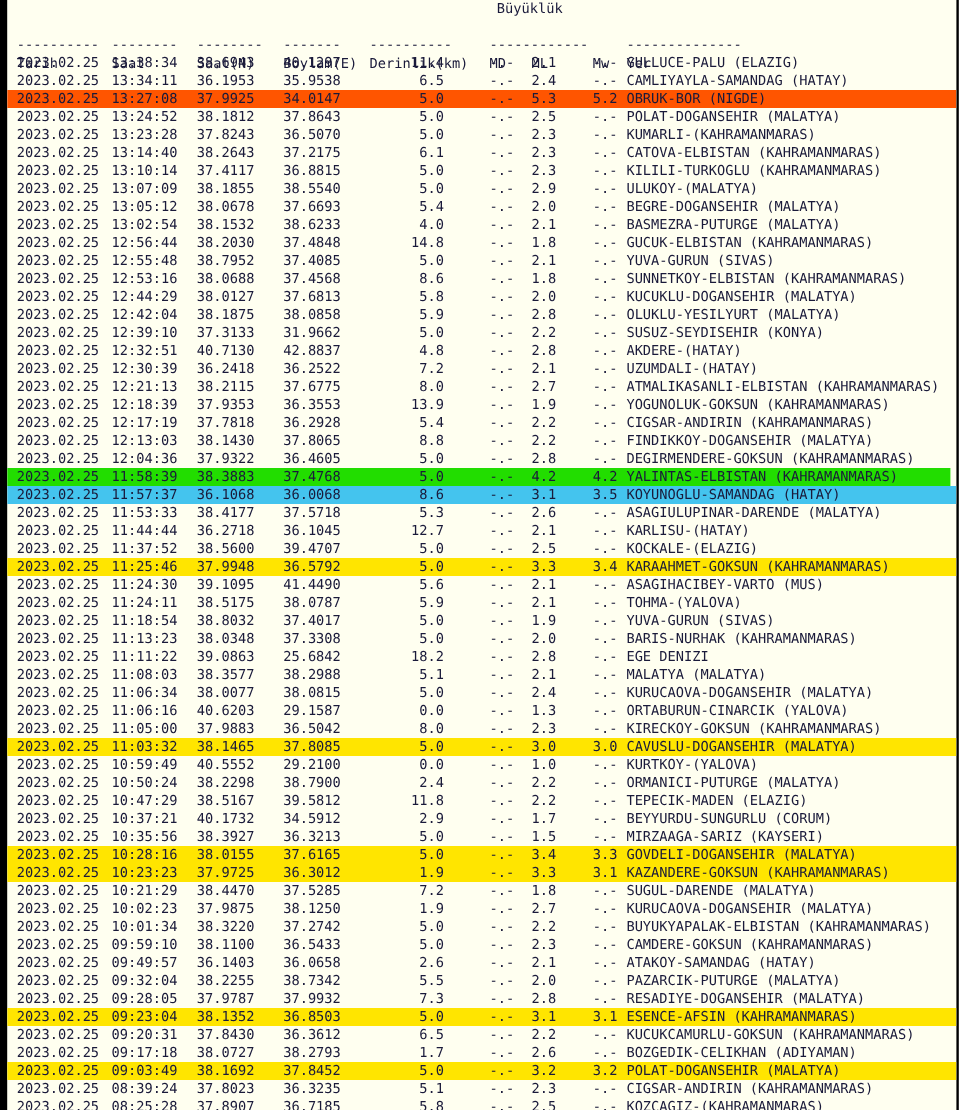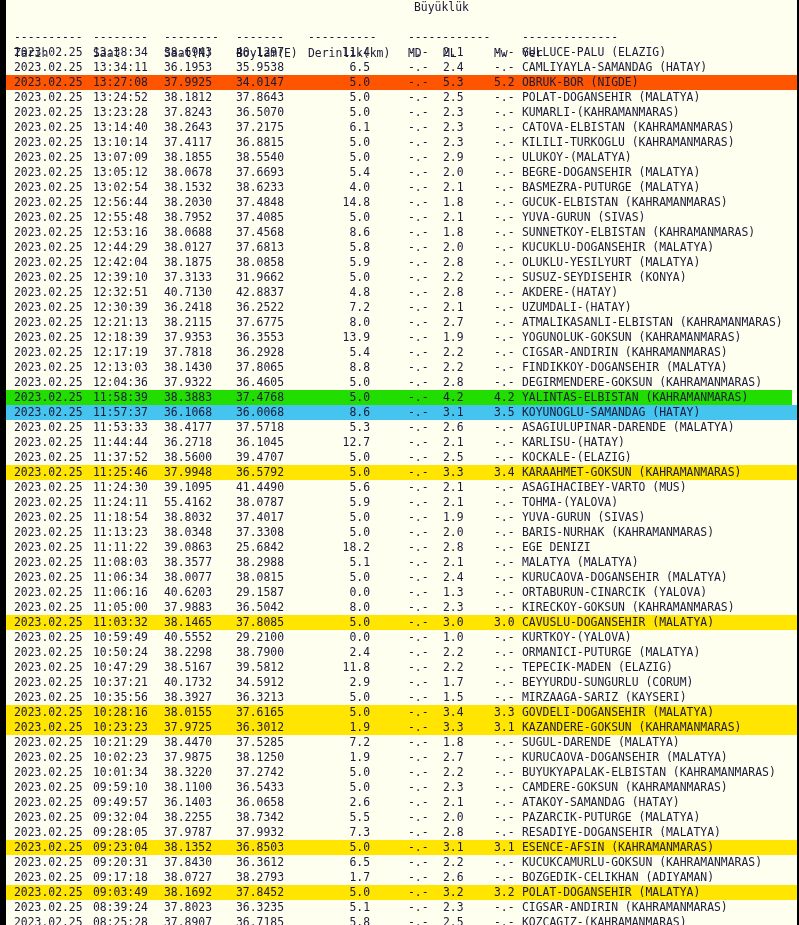--- a/index.html
+++ b/index.html
@@ -84,21 +84,21 @@
       <div class="line row" style="top: 345px;"><span class="cell c-date">2023.02.25</span><span class="cell c-time">12:17:19</span><span class="cell c-lat">37.7818</span><span class="cell c-lon">36.2928</span><span class="cell c-dep">5.4</span><span class="cell c-md">-.-</span><span class="cell c-ml">2.2</span><span class="cell c-mw">-.-</span><span class="cell c-loc">CIGSAR-ANDIRIN (KAHRAMANMARAS)</span></div>
       <div class="line row" style="top: 360px;"><span class="cell c-date">2023.02.25</span><span class="cell c-time">12:13:03</span><span class="cell c-lat">38.1430</span><span class="cell c-lon">37.8065</span><span class="cell c-dep">8.8</span><span class="cell c-md">-.-</span><span class="cell c-ml">2.2</span><span class="cell c-mw">-.-</span><span class="cell c-loc">FINDIKKOY-DOGANSEHIR (MALATYA)</span></div>
       <div class="line row" style="top: 375px;"><span class="cell c-date">2023.02.25</span><span class="cell c-time">12:04:36</span><span class="cell c-lat">37.9322</span><span class="cell c-lon">36.4605</span><span class="cell c-dep">5.0</span><span class="cell c-md">-.-</span><span class="cell c-ml">2.8</span><span class="cell c-mw">-.-</span><span class="cell c-loc">DEGIRMENDERE-GOKSUN (KAHRAMANMARAS)</span></div>
       <div class="line row hl-green" style="top: 390px;"><span class="cell c-date">2023.02.25</span><span class="cell c-time">11:58:39</span><span class="cell c-lat">38.3883</span><span class="cell c-lon">37.4768</span><span class="cell c-dep">5.0</span><span class="cell c-md">-.-</span><span class="cell c-ml">4.2</span><span class="cell c-mw">4.2</span><span class="cell c-loc">YALINTAS-ELBISTAN (KAHRAMANMARAS)</span></div>
       <div class="line row hl-blue" style="top: 405px;"><span class="cell c-date">2023.02.25</span><span class="cell c-time">11:57:37</span><span class="cell c-lat">36.1068</span><span class="cell c-lon">36.0068</span><span class="cell c-dep">8.6</span><span class="cell c-md">-.-</span><span class="cell c-ml">3.1</span><span class="cell c-mw">3.5</span><span class="cell c-loc">KOYUNOGLU-SAMANDAG (HATAY)</span></div>
       <div class="line row" style="top: 420px;"><span class="cell c-date">2023.02.25</span><span class="cell c-time">11:53:33</span><span class="cell c-lat">38.4177</span><span class="cell c-lon">37.5718</span><span class="cell c-dep">5.3</span><span class="cell c-md">-.-</span><span class="cell c-ml">2.6</span><span class="cell c-mw">-.-</span><span class="cell c-loc">ASAGIULUPINAR-DARENDE (MALATYA)</span></div>
       <div class="line row" style="top: 435px;"><span class="cell c-date">2023.02.25</span><span class="cell c-time">11:44:44</span><span class="cell c-lat">36.2718</span><span class="cell c-lon">36.1045</span><span class="cell c-dep">12.7</span><span class="cell c-md">-.-</span><span class="cell c-ml">2.1</span><span class="cell c-mw">-.-</span><span class="cell c-loc">KARLISU-(HATAY)</span></div>
       <div class="line row" style="top: 450px;"><span class="cell c-date">2023.02.25</span><span class="cell c-time">11:37:52</span><span class="cell c-lat">38.5600</span><span class="cell c-lon">39.4707</span><span class="cell c-dep">5.0</span><span class="cell c-md">-.-</span><span class="cell c-ml">2.5</span><span class="cell c-mw">-.-</span><span class="cell c-loc">KOCKALE-(ELAZIG)</span></div>
       <div class="line row hl-yellow" style="top: 465px;"><span class="cell c-date">2023.02.25</span><span class="cell c-time">11:25:46</span><span class="cell c-lat">37.9948</span><span class="cell c-lon">36.5792</span><span class="cell c-dep">5.0</span><span class="cell c-md">-.-</span><span class="cell c-ml">3.3</span><span class="cell c-mw">3.4</span><span class="cell c-loc">KARAAHMET-GOKSUN (KAHRAMANMARAS)</span></div>
       <div class="line row" style="top: 480px;"><span class="cell c-date">2023.02.25</span><span class="cell c-time">11:24:30</span><span class="cell c-lat">39.1095</span><span class="cell c-lon">41.4490</span><span class="cell c-dep">5.6</span><span class="cell c-md">-.-</span><span class="cell c-ml">2.1</span><span class="cell c-mw">-.-</span><span class="cell c-loc">ASAGIHACIBEY-VARTO (MUS)</span></div>
-      <div class="line row" style="top: 495px;"><span class="cell c-date">2023.02.25</span><span class="cell c-time">11:24:11</span><span class="cell c-lat">55.4162</span><span class="cell c-lon">38.0787</span><span class="cell c-dep">5.9</span><span class="cell c-md">-.-</span><span class="cell c-ml">2.1</span><span class="cell c-mw">-.-</span><span class="cell c-loc">TOHMA-(YALOVA)</span></div>
+      <div class="line row" style="top: 495px;"><span class="cell c-date">2023.02.25</span><span class="cell c-time">11:24:11</span><span class="cell c-lat">38.5175</span><span class="cell c-lon">38.0787</span><span class="cell c-dep">5.9</span><span class="cell c-md">-.-</span><span class="cell c-ml">2.1</span><span class="cell c-mw">-.-</span><span class="cell c-loc">TOHMA-(YALOVA)</span></div>
       <div class="line row" style="top: 510px;"><span class="cell c-date">2023.02.25</span><span class="cell c-time">11:18:54</span><span class="cell c-lat">38.8032</span><span class="cell c-lon">37.4017</span><span class="cell c-dep">5.0</span><span class="cell c-md">-.-</span><span class="cell c-ml">1.9</span><span class="cell c-mw">-.-</span><span class="cell c-loc">YUVA-GURUN (SIVAS)</span></div>
       <div class="line row" style="top: 525px;"><span class="cell c-date">2023.02.25</span><span class="cell c-time">11:13:23</span><span class="cell c-lat">38.0348</span><span class="cell c-lon">37.3308</span><span class="cell c-dep">5.0</span><span class="cell c-md">-.-</span><span class="cell c-ml">2.0</span><span class="cell c-mw">-.-</span><span class="cell c-loc">BARIS-NURHAK (KAHRAMANMARAS)</span></div>
       <div class="line row" style="top: 540px;"><span class="cell c-date">2023.02.25</span><span class="cell c-time">11:11:22</span><span class="cell c-lat">39.0863</span><span class="cell c-lon">25.6842</span><span class="cell c-dep">18.2</span><span class="cell c-md">-.-</span><span class="cell c-ml">2.8</span><span class="cell c-mw">-.-</span><span class="cell c-loc">EGE DENIZI</span></div>
       <div class="line row" style="top: 555px;"><span class="cell c-date">2023.02.25</span><span class="cell c-time">11:08:03</span><span class="cell c-lat">38.3577</span><span class="cell c-lon">38.2988</span><span class="cell c-dep">5.1</span><span class="cell c-md">-.-</span><span class="cell c-ml">2.1</span><span class="cell c-mw">-.-</span><span class="cell c-loc">MALATYA (MALATYA)</span></div>
       <div class="line row" style="top: 570px;"><span class="cell c-date">2023.02.25</span><span class="cell c-time">11:06:34</span><span class="cell c-lat">38.0077</span><span class="cell c-lon">38.0815</span><span class="cell c-dep">5.0</span><span class="cell c-md">-.-</span><span class="cell c-ml">2.4</span><span class="cell c-mw">-.-</span><span class="cell c-loc">KURUCAOVA-DOGANSEHIR (MALATYA)</span></div>
       <div class="line row" style="top: 585px;"><span class="cell c-date">2023.02.25</span><span class="cell c-time">11:06:16</span><span class="cell c-lat">40.6203</span><span class="cell c-lon">29.1587</span><span class="cell c-dep">0.0</span><span class="cell c-md">-.-</span><span class="cell c-ml">1.3</span><span class="cell c-mw">-.-</span><span class="cell c-loc">ORTABURUN-CINARCIK (YALOVA)</span></div>
       <div class="line row" style="top: 600px;"><span class="cell c-date">2023.02.25</span><span class="cell c-time">11:05:00</span><span class="cell c-lat">37.9883</span><span class="cell c-lon">36.5042</span><span class="cell c-dep">8.0</span><span class="cell c-md">-.-</span><span class="cell c-ml">2.3</span><span class="cell c-mw">-.-</span><span class="cell c-loc">KIRECKOY-GOKSUN (KAHRAMANMARAS)</span></div>
       <div class="line row hl-yellow" style="top: 615px;"><span class="cell c-date">2023.02.25</span><span class="cell c-time">11:03:32</span><span class="cell c-lat">38.1465</span><span class="cell c-lon">37.8085</span><span class="cell c-dep">5.0</span><span class="cell c-md">-.-</span><span class="cell c-ml">3.0</span><span class="cell c-mw">3.0</span><span class="cell c-loc">CAVUSLU-DOGANSEHIR (MALATYA)</span></div>
       <div class="line row" style="top: 630px;"><span class="cell c-date">2023.02.25</span><span class="cell c-time">10:59:49</span><span class="cell c-lat">40.5552</span><span class="cell c-lon">29.2100</span><span class="cell c-dep">0.0</span><span class="cell c-md">-.-</span><span class="cell c-ml">1.0</span><span class="cell c-mw">-.-</span><span class="cell c-loc">KURTKOY-(YALOVA)</span></div>
       <div class="line row" style="top: 645px;"><span class="cell c-date">2023.02.25</span><span class="cell c-time">10:50:24</span><span class="cell c-lat">38.2298</span><span class="cell c-lon">38.7900</span><span class="cell c-dep">2.4</span><span class="cell c-md">-.-</span><span class="cell c-ml">2.2</span><span class="cell c-mw">-.-</span><span class="cell c-loc">ORMANICI-PUTURGE (MALATYA)</span></div>

